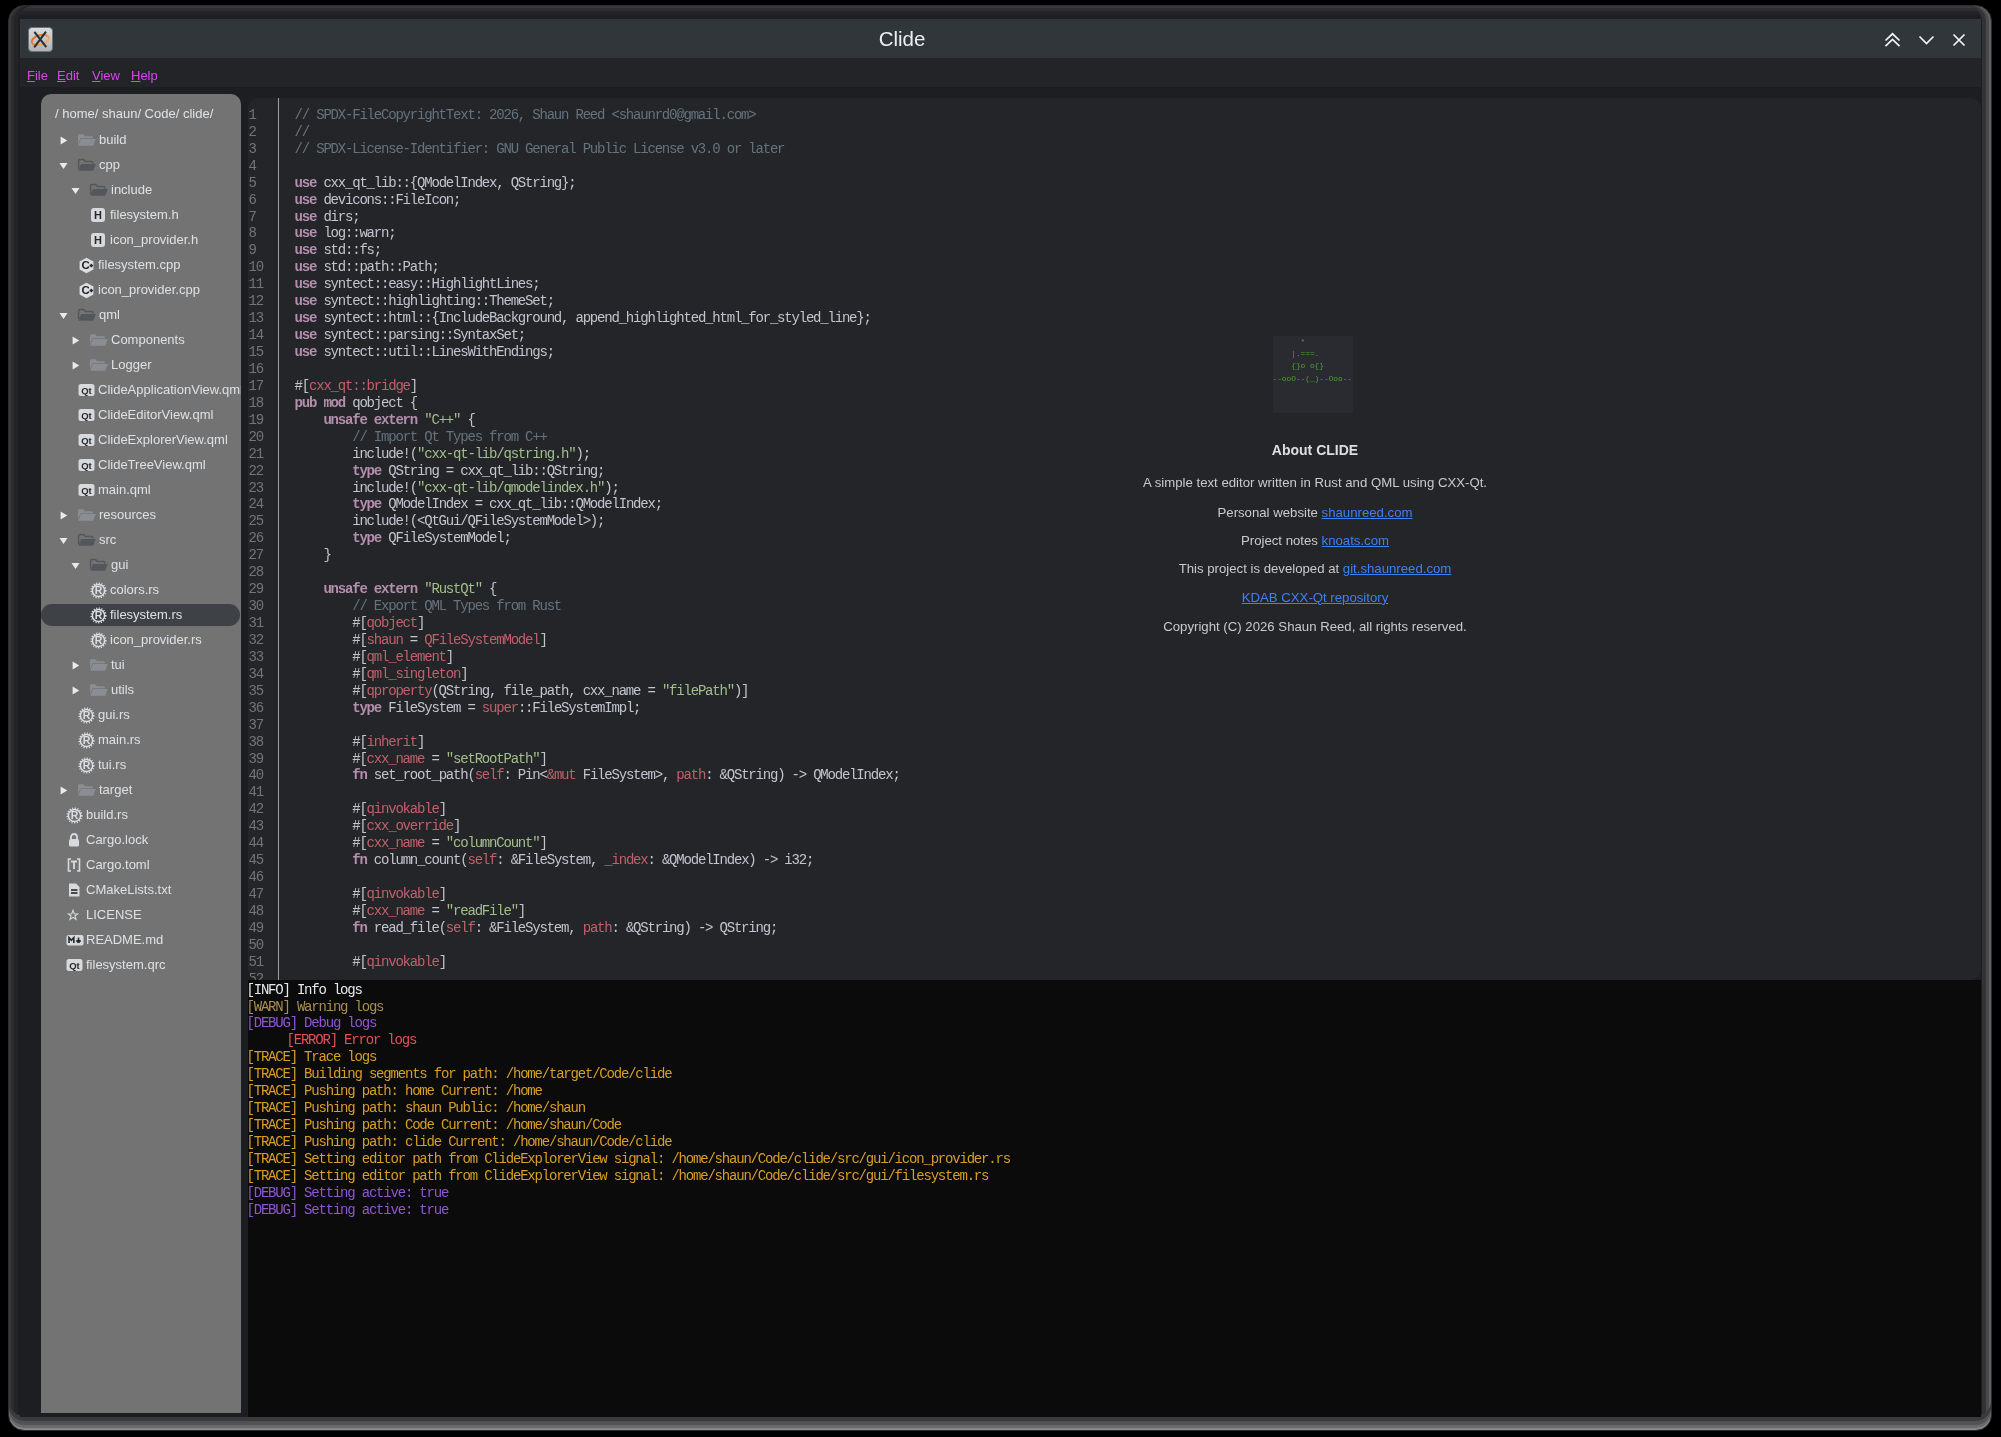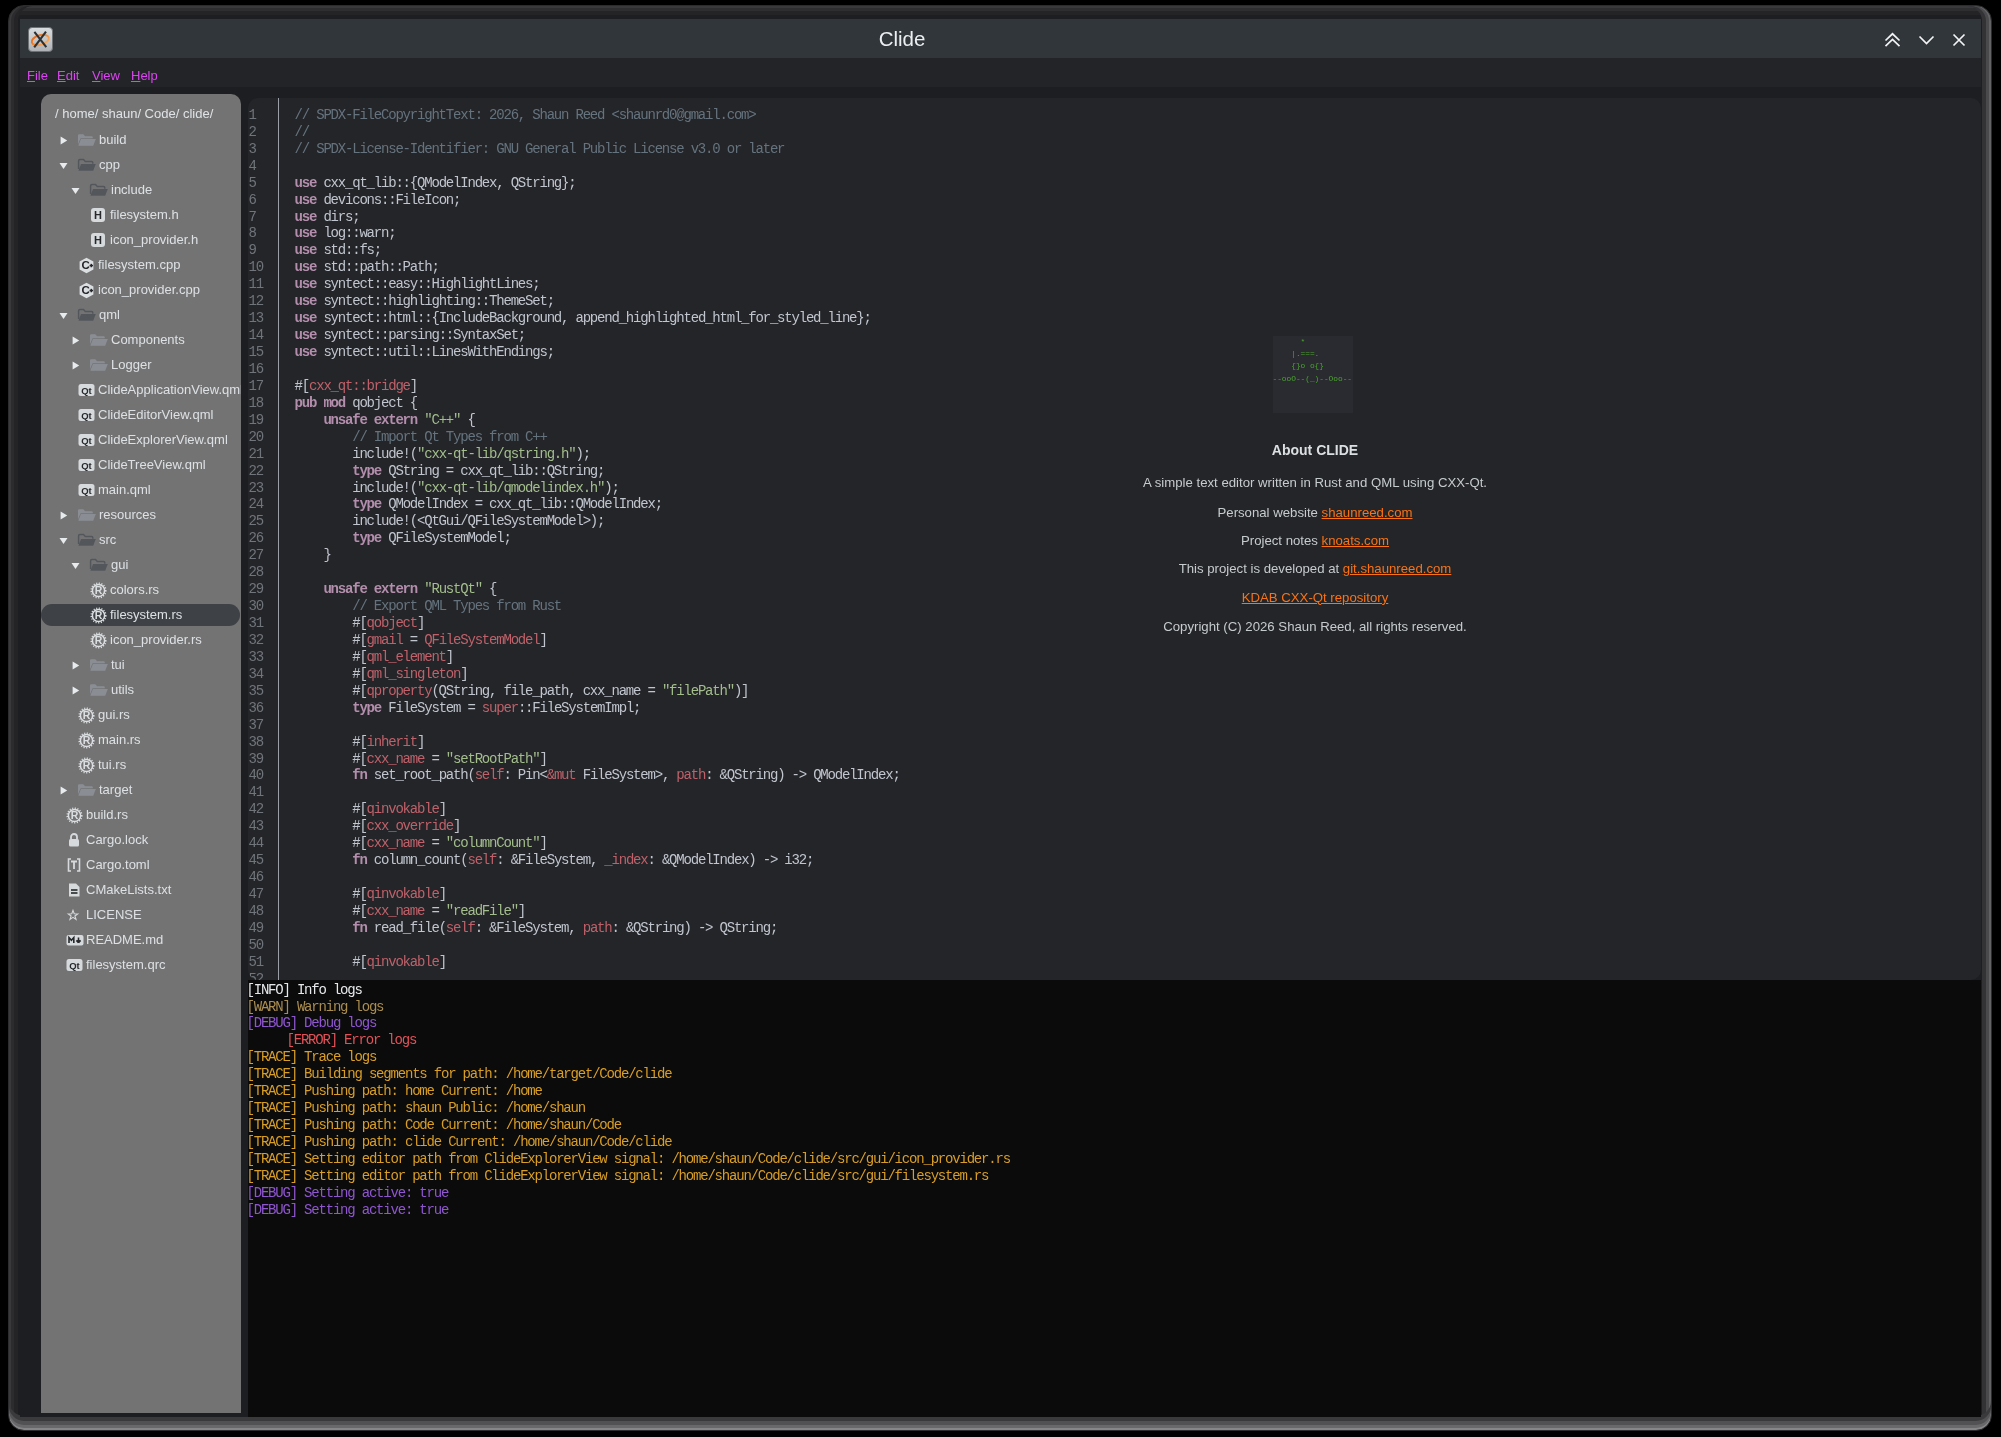--- a/index.html
+++ b/index.html
@@ -23,21 +23,21 @@
 #gutter, #code, #logpre { font-size:14px; line-height:16.93px; letter-spacing:-1.2px; }
 #gutter { left:0.5px; top:8.9px; color:#70757b; }
 #gutsep { left:29.5px; top:0; width:1px; height:882px; background:#9aa0a5; }
 #code { left:46.6px; top:8.9px; color:#c0c5ce; }
 #logpre { left:246.5px; top:981.6px; color:#e6e8ea; }
 .c { color:#65737e; } .k { color:#b48ead;font-weight:bold; } .s { color:#a3be8c; } .r { color:#bf616a; }
 .lw { color:#aa8d4f; } .ld { color:#8f56cf; } .le { color:#e15258;margin-left:40px; } .lt { color:#d99e26; }
 .lbl { white-space:nowrap; color:#dde1e4; font-size:13px; line-height:18px; position:absolute; }
 #selpill { left:0px; top:509.5px; width:199px; height:22px; border-radius:11px; background:#3e4145; position:absolute; }
 .aboutline { left:915px; width:800px; text-align:center; color:#c6cbce; font-size:13.2px; }
-.aboutline a { color:#f97316; text-decoration:underline;text-align:center; }
+.aboutline a { color:#3b82f6; text-decoration:underline;text-align:center; }
 #artbox { left:1273px; top:336px; width:80px; height:77px; background:#2a2b30; }
 #art { left:1272.5px; top:336px; font-size:7.9px; line-height:12.2px; color:#49a42d; letter-spacing:-0.06px;}
 #treepath { position:absolute; left:14px; top:11.5px; font-size:13px; color:#dfe3e6; white-space:nowrap; }
 </style></head>
 <body>
 <div class="abs" id="frame"></div>
 <div class="abs" id="titlebar"></div>
 <div class="abs" id="title">Clide</div>
 <div class="abs" id="menubar"></div>
 <span class="abs menuitem" style="left:27px"><u>F</u>ile</span>
@@ -346,21 +346,21 @@
         <span class="k">type</span> QString = cxx_qt_lib::QString;
         include!(<span class="s">"cxx-qt-lib/qmodelindex.h"</span>);
         <span class="k">type</span> QModelIndex = cxx_qt_lib::QModelIndex;
         include!(&lt;QtGui/QFileSystemModel&gt;);
         <span class="k">type</span> QFileSystemModel;
     }
 
     <span class="k">unsafe extern</span> <span class="s">"RustQt"</span> {
         <span class="c">// Export QML Types from Rust</span>
         #[<span class="r">qobject</span>]
-        #[<span class="r">gmail</span> = <span class="r">QFileSystemModel</span>]
+        #[<span class="r">shaun</span> = <span class="r">QFileSystemModel</span>]
         #[<span class="r">qml_element</span>]
         #[<span class="r">qml_singleton</span>]
         #[<span class="r">qproperty</span>(QString, file_path, cxx_name = <span class="s">"filePath"</span>)]
         <span class="k">type</span> FileSystem = <span class="r">super</span>::FileSystemImpl;
 
         #[<span class="r">inherit</span>]
         #[<span class="r">cxx_name</span> = <span class="s">"setRootPath"</span>]
         <span class="k">fn</span> set_root_path(<span class="r">self</span>: Pin&lt;<span class="r">&amp;mut</span> FileSystem&gt;, <span class="r">path</span>: &amp;QString) -&gt; QModelIndex;
 
         #[<span class="r">qinvokable</span>]

